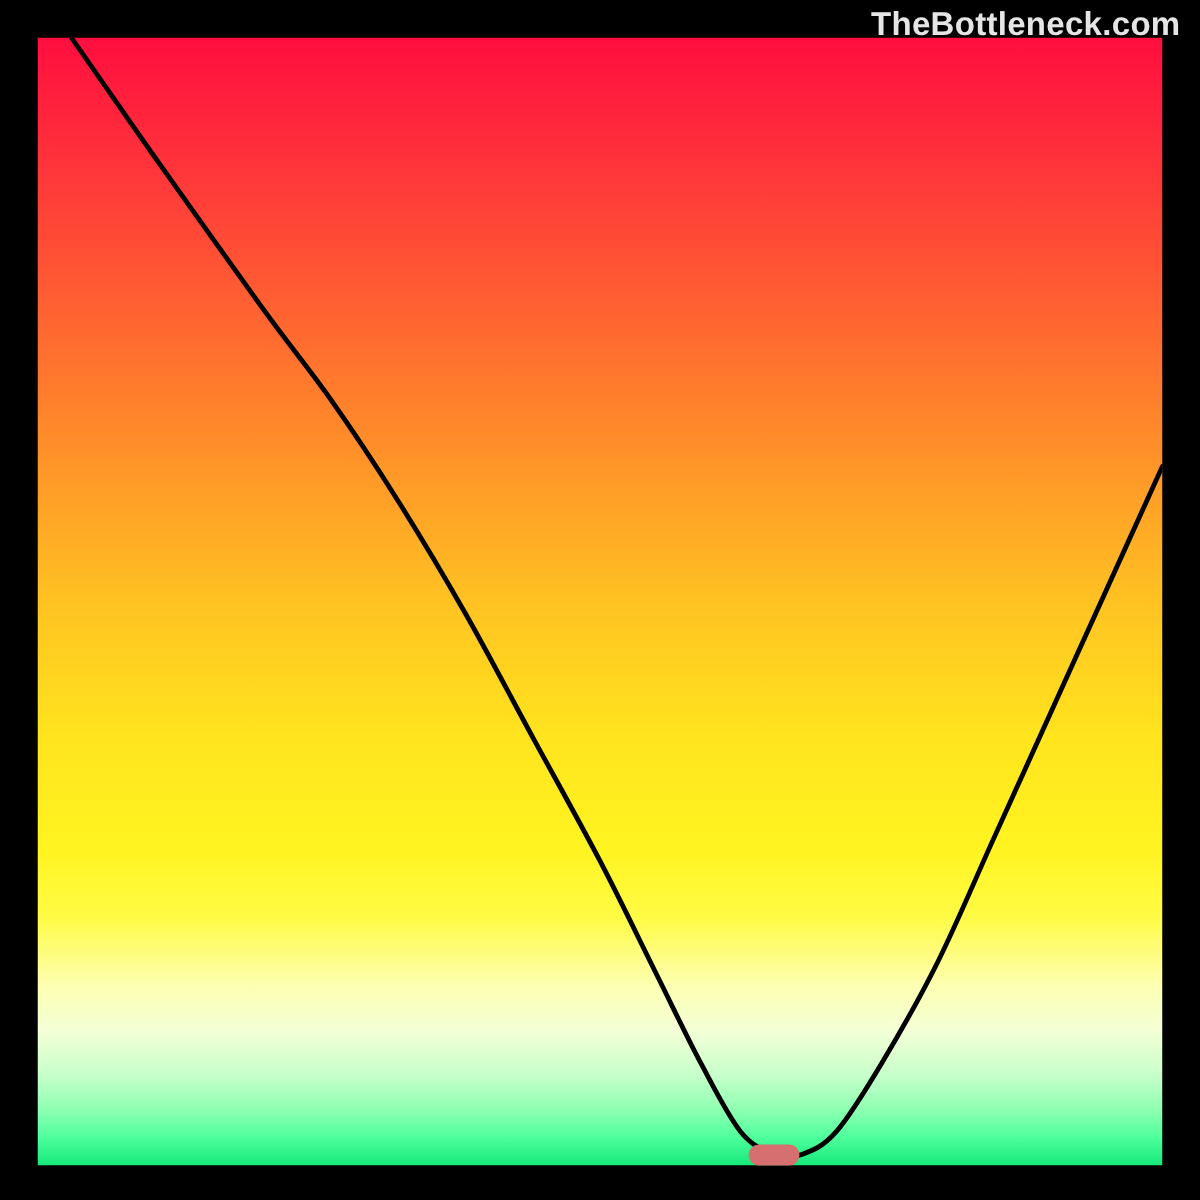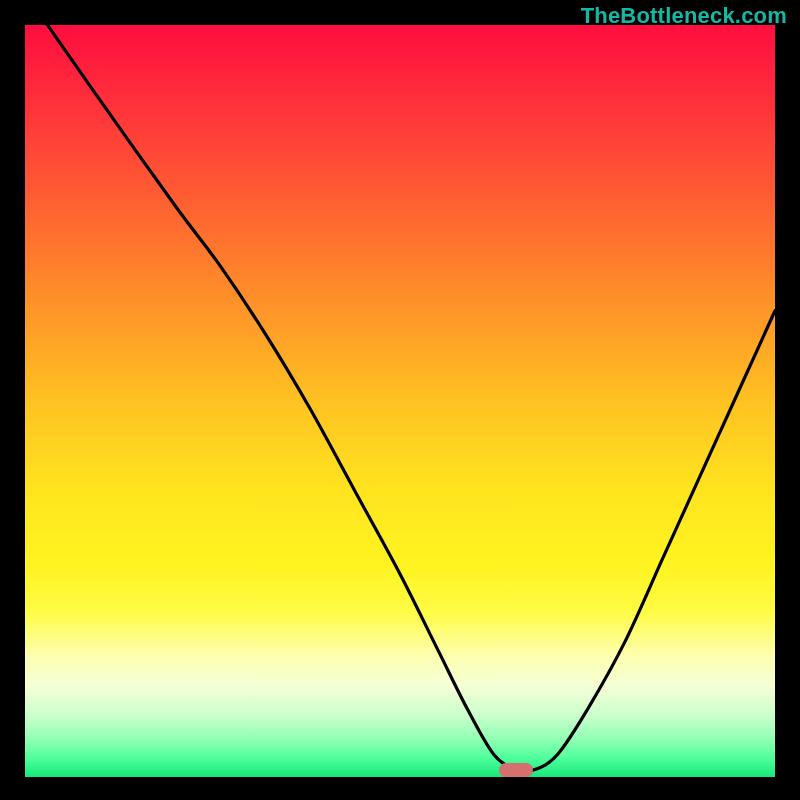--- a/index.html
+++ b/index.html
@@ -40,21 +40,21 @@
     border-radius: 8px;
     transform: translate(-50%, -50%);
   }
   .watermark {
     position: absolute;
     top: 3px;
     right: 13px;
     font-family: Arial, Helvetica, sans-serif;
     font-size: 22px;
     font-weight: bold;
-    color: #14b8a6;
+    color: #e5e5e5;
     letter-spacing: 0.2px;
   }
 </style>
 </head>
 <body>
 
 <div class="watermark">TheBottleneck.com</div>
 
 <div class="frame">
   <svg class="gradient-fill" viewBox="0 0 750 752" preserveAspectRatio="none">

